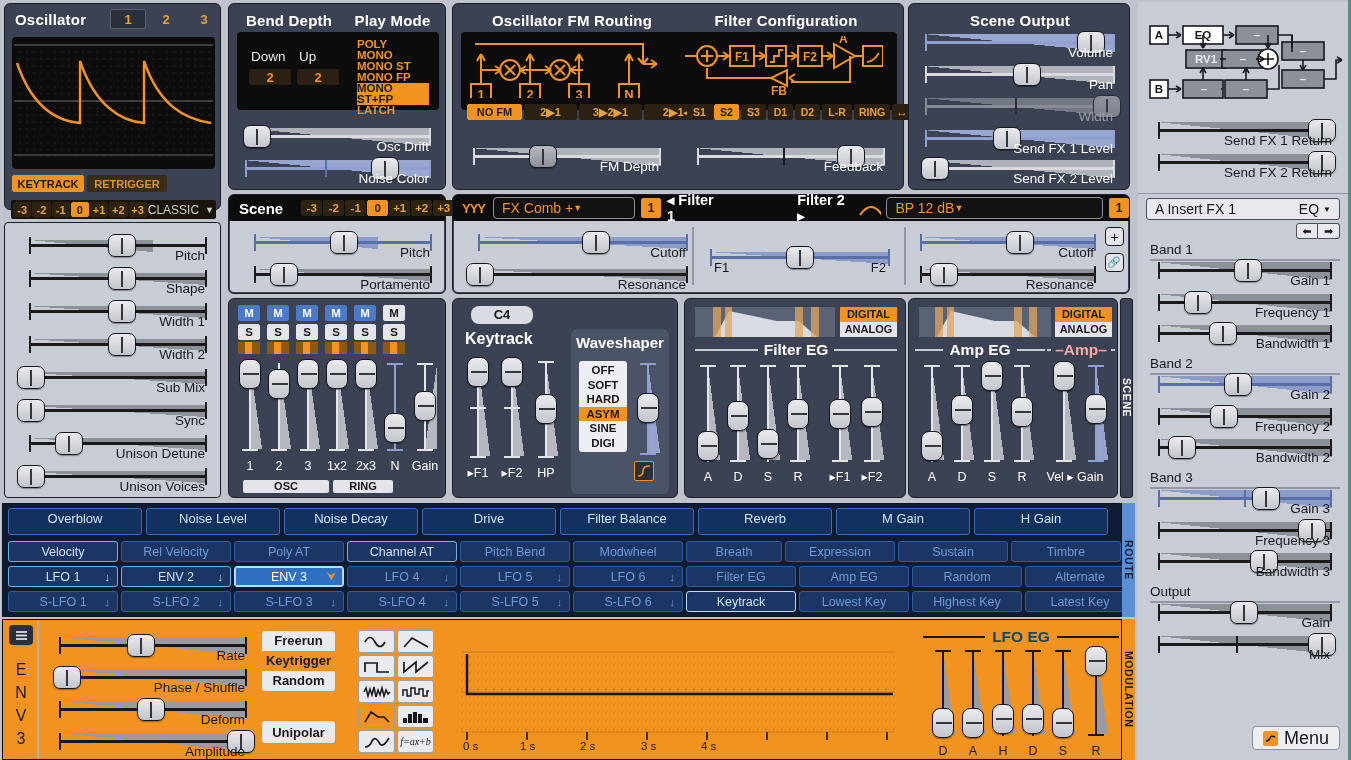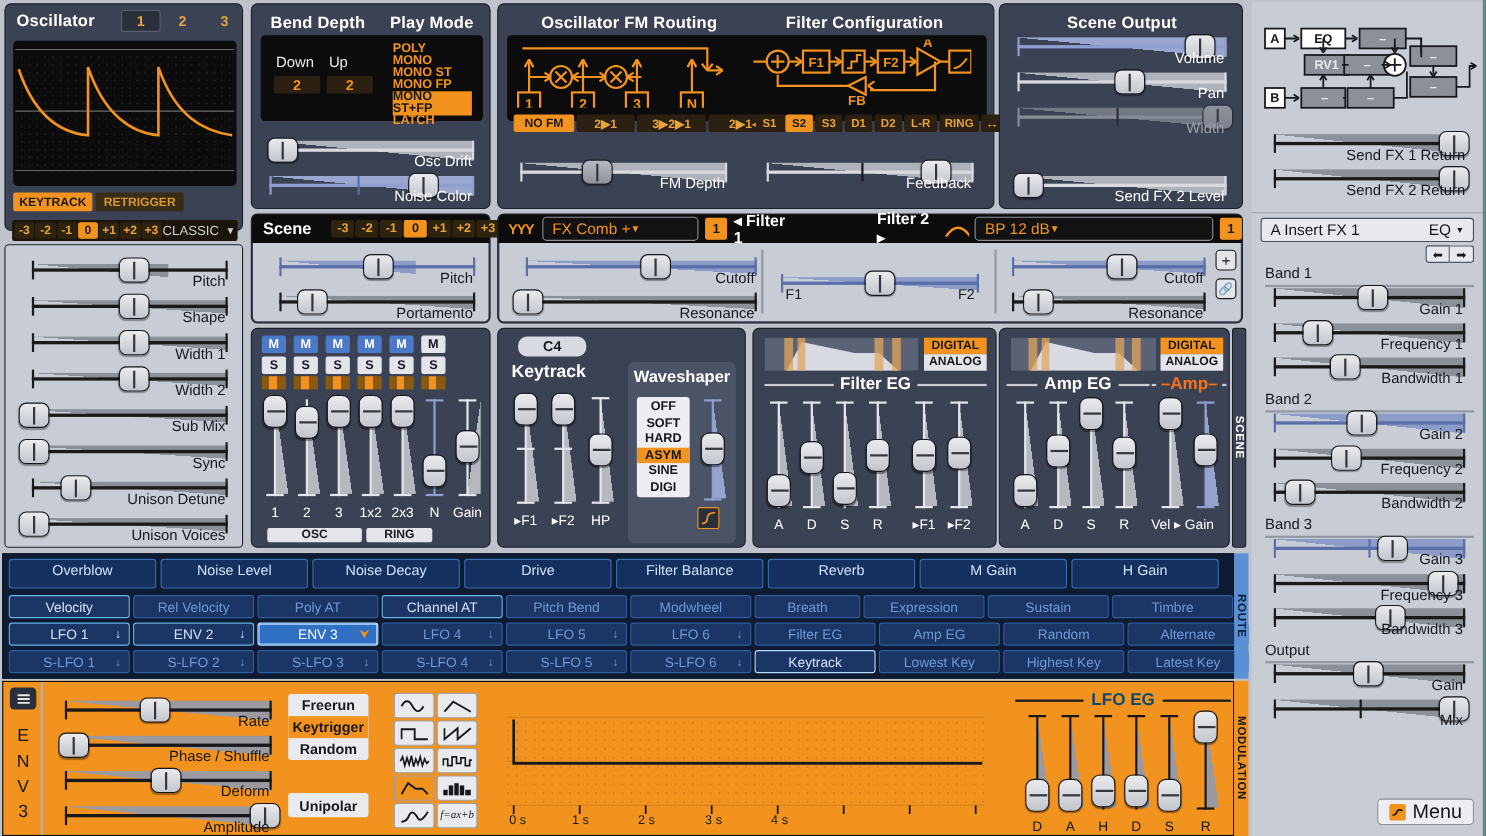--- a/index.html
+++ b/index.html
@@ -440,20 +440,28 @@
     </div>
     <div class="hs onDark" style="position:absolute;left:10px;top:90px;width:202px;opacity:.48;">
       <div class="wedge full"></div>
         <div class="track"></div>
       <div class="tickL"></div>
         <div class="tickR"></div>
         <div class="tickC" style="left:96px;"></div>
       <div class="handle" style="left:174px;"></div>
       <div class="lbl" style="opacity:2;">Width</div>
     </div>
+    <div class="hs onDark blue" style="position:absolute;left:10px;top:122px;width:202px;">
+      <div class="wedge full"></div>
+        <div class="track"></div>
+      <div class="tickL"></div>
+        <div class="tickR"></div>
+      <div class="handle" style="left:74px;"></div>
+      <div class="lbl">Send FX 1 Level</div>
+    </div>
     <div class="hs onDark" style="position:absolute;left:10px;top:152px;width:202px;">
       <div class="wedge full"></div>
         <div class="track"></div>
       <div class="tickR"></div>
       <div class="handle" style="left:2px;"></div>
       <div class="lbl">Send FX 2 Level</div>
     </div>
   </div>
 
   <div class="panel" style="left:228px;top:194px;width:218px;height:100px;">
@@ -772,21 +780,21 @@
       <div style="width:57px;height:15px;background:#f2921f;color:#1a1a1a;font-size:11px;font-weight:bold;text-align:center;line-height:15px;">DIGITAL</div>
       <div style="width:57px;height:15px;background:#e3e5ea;color:#16181d;font-size:11px;font-weight:bold;text-align:center;line-height:15px;">ANALOG</div>
     </div>
     <div style="position:absolute;left:6px;top:42px;width:130px;display:flex;align-items:center;gap:6px;">
       <div style="flex:1;height:1.5px;background:#c9ccd3;"></div>
       <div style="color:#fff;font-size:15.5px;font-weight:bold;">Amp EG</div>
       <div style="flex:1;height:1.5px;background:#c9ccd3;"></div>
     </div>
     <div style="position:absolute;left:138px;top:42px;width:68px;display:flex;align-items:center;gap:4px;">
       <div style="flex:1;height:1.5px;background:#c9ccd3;"></div>
-      <div style="color:#f97316;font-size:15.5px;font-weight:bold;">–Amp–</div>
+      <div style="color:#fca5a5;font-size:15.5px;font-weight:bold;">–Amp–</div>
       <div style="flex:1;height:1.5px;background:#c9ccd3;"></div>
     </div>
 
     <div class="vs" style="position:absolute;left:8px;top:62px;height:105px;">
       <div class="vwedge"></div>
         <div class="vtrack"></div>
         <div class="vtickT"></div>
       <div class="vhandle" style="top:70px;"></div>
       <div class="vlbl">A</div>
     </div>

